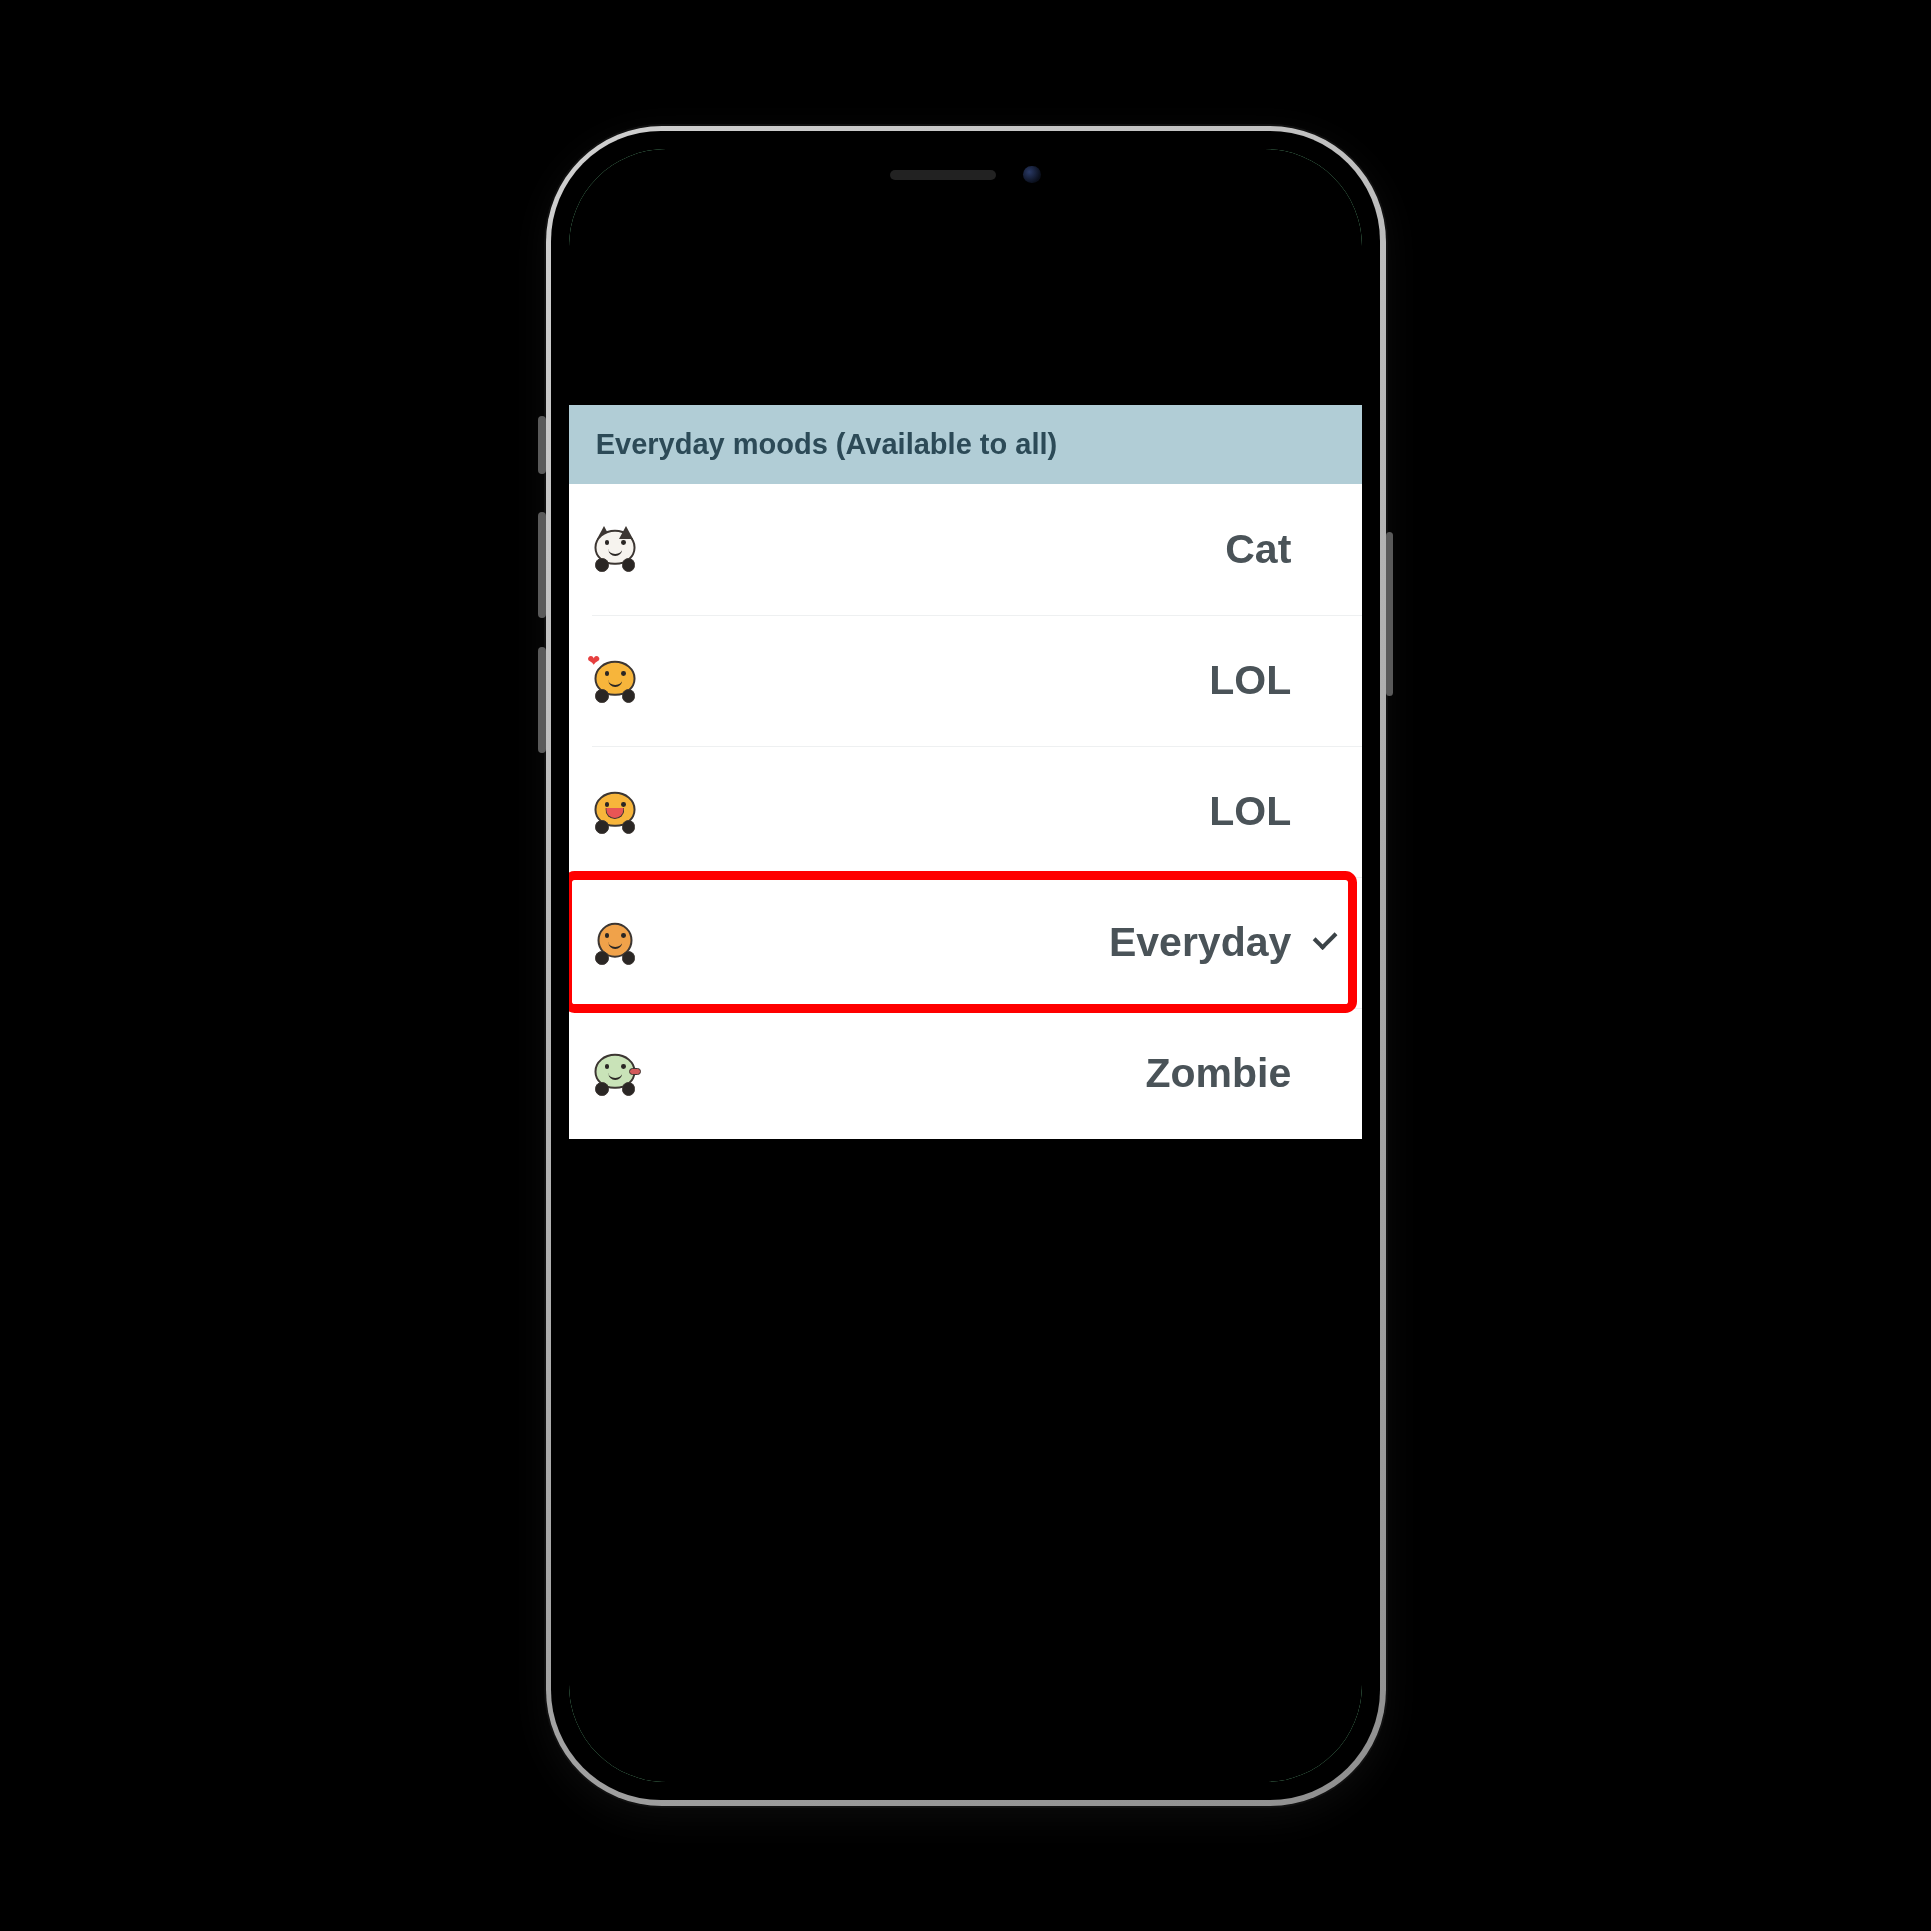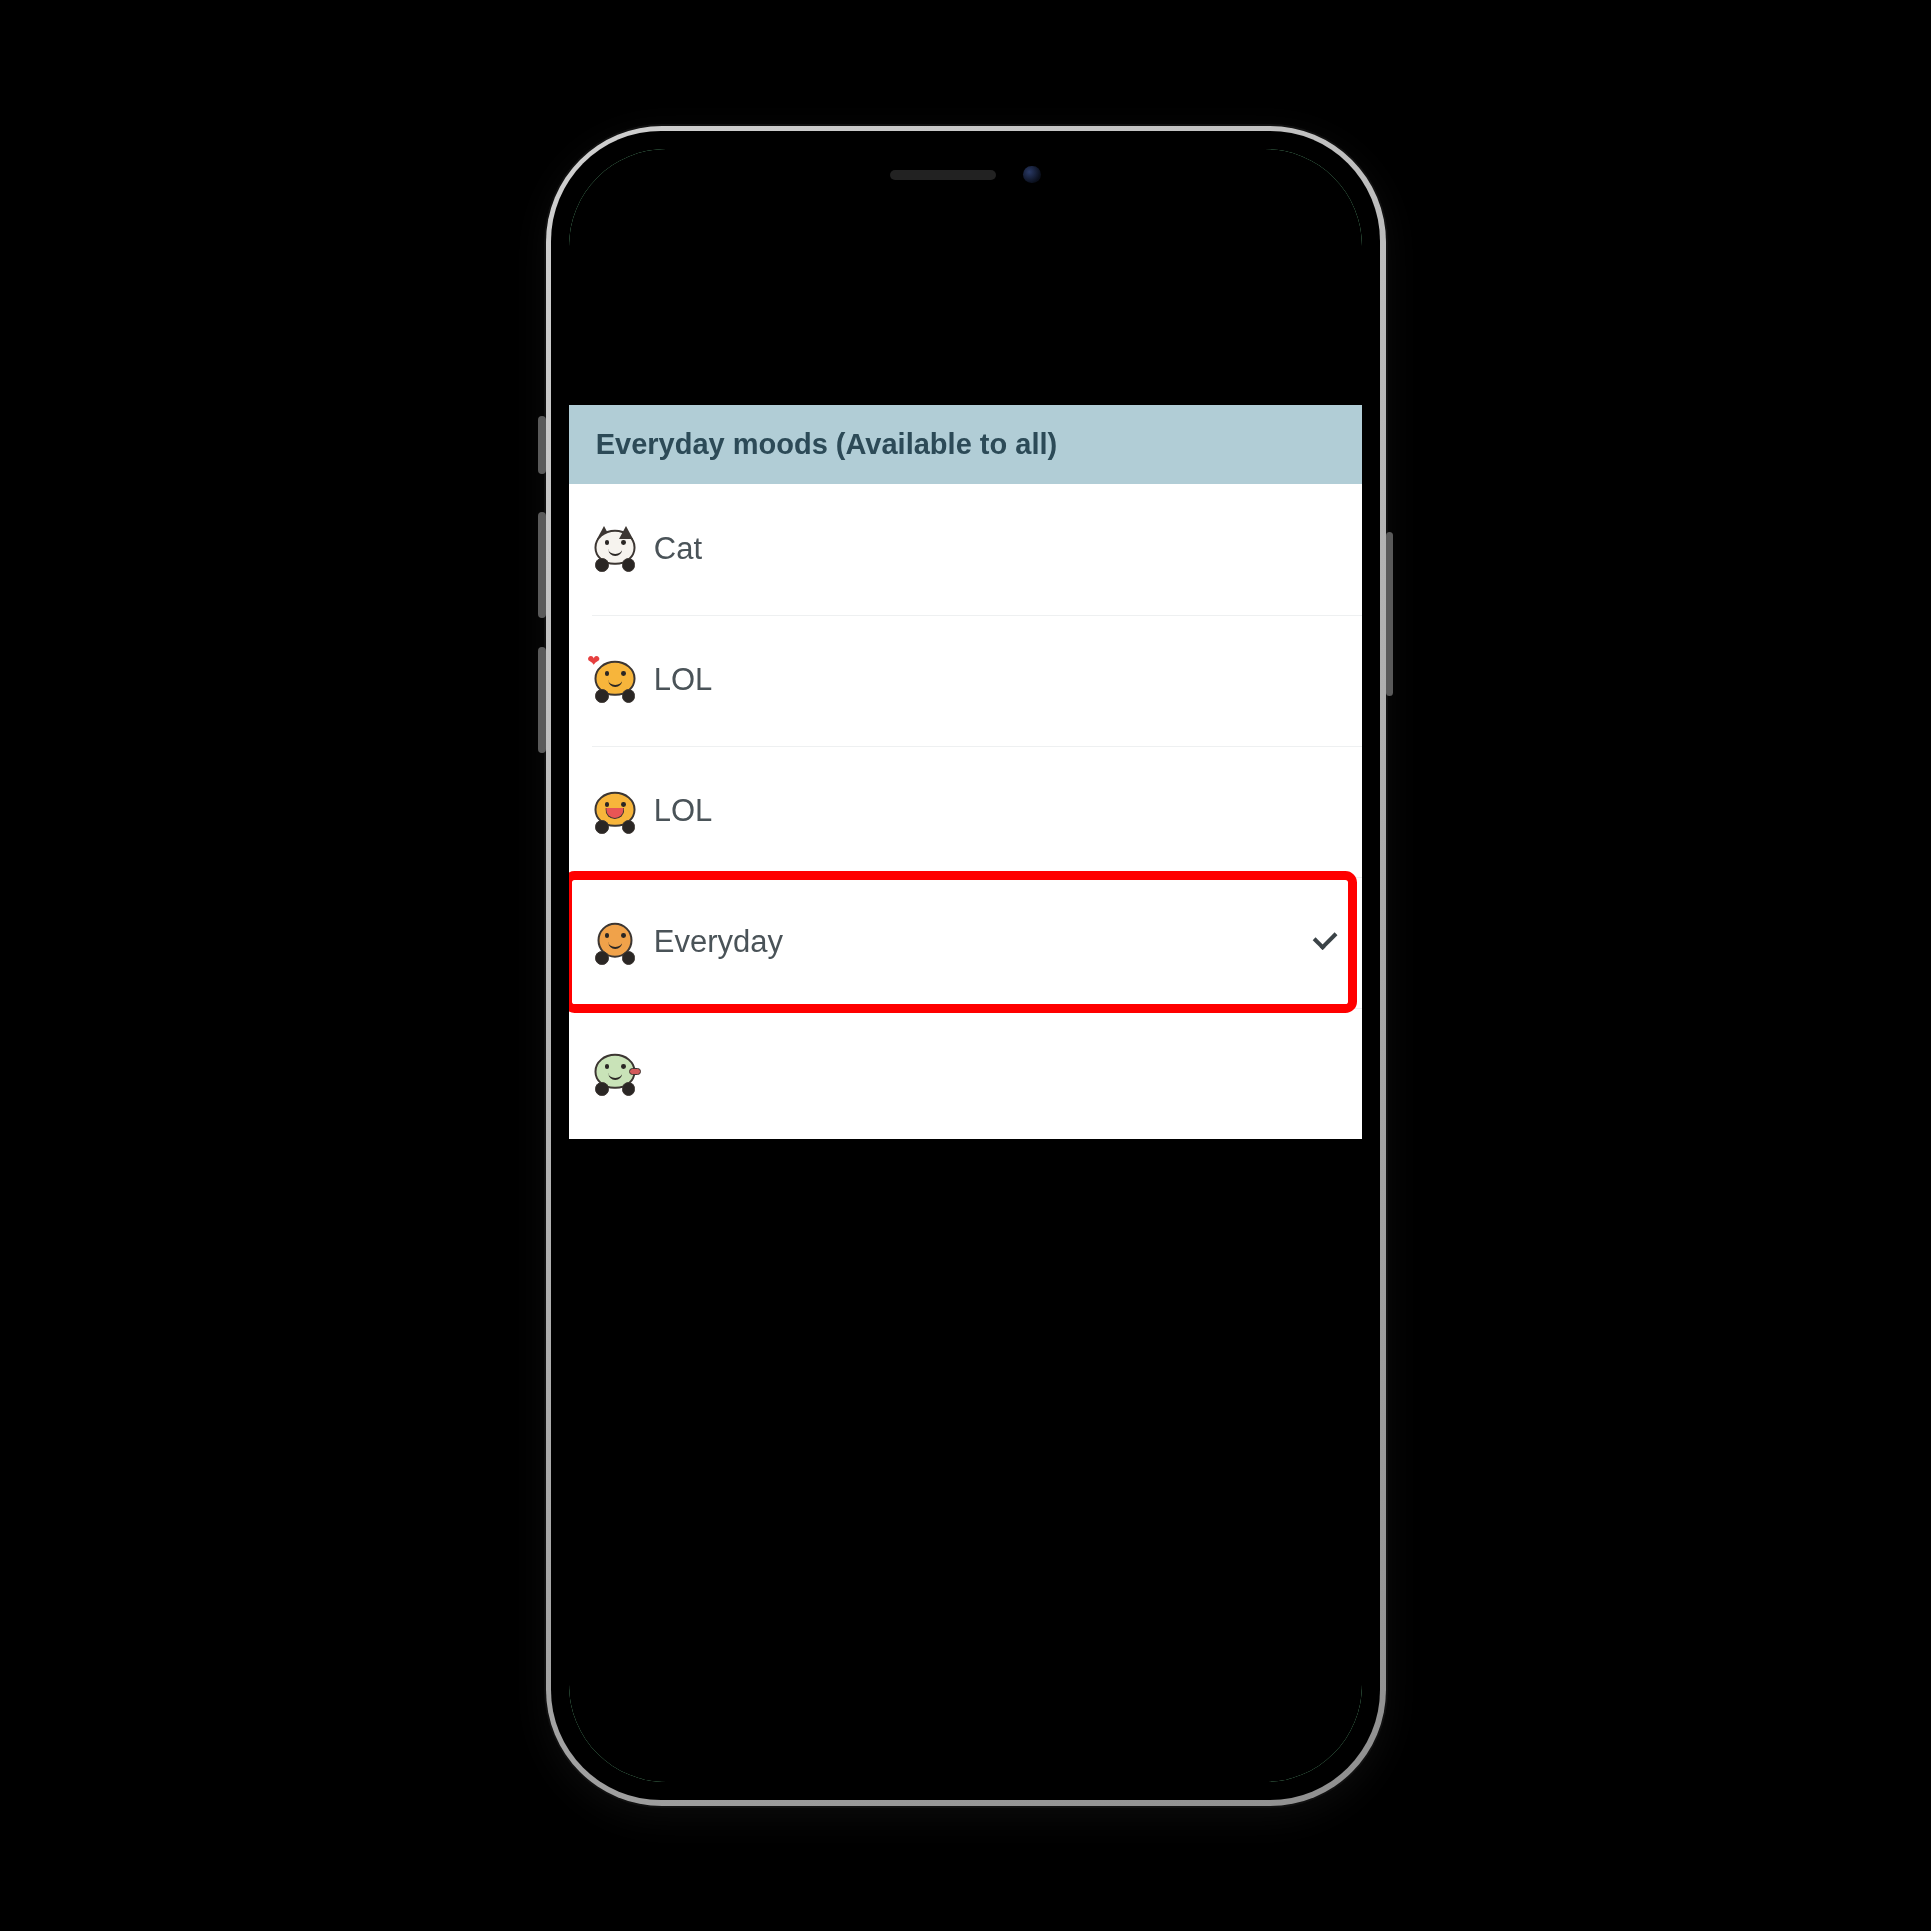--- a/index.html
+++ b/index.html
@@ -99,24 +99,25 @@
     .row + .row::before {
       content:"";
       position:absolute;
       top:0; left:23px; right:0;
       height:1px;
       background:#eef0f1;
     }
     .icon-slot { width: 62px; display:flex; justify-content:center; }
     .label {
       flex: 1;
-      font-size: 31px;
-      font-weight: 400;
+      font-size: 41px;
+      font-weight: 700;
       color: #4a5358;
       padding-left: 7.7px;
+      text-align: right;
     }
     .check-slot { width: 48px; text-align:right; color:#3b4347; }
 
     .highlight-box {
       position:absolute;
       border: 9.7px solid #ff0000;
       border-radius: 11.6px;
       pointer-events: none;
       z-index: 30;
     }
@@ -265,20 +266,21 @@
                 </div>
                 <div class="row">
                   <div class="icon-slot">
                     <div class="mood zombie">
                       <div class="body"></div>
                       <div class="wheels"></div>
                       <div class="eyes"></div>
                       <div class="mouth"></div>
                     </div>
                   </div>
+                  <div class="label">Zombie</div>
                   <div class="check-slot"></div>
                 </div>
               </div>
           </div>
 
           <div class="black-bottom"></div>
         </div>
       </div>
     </div>
   </div>

